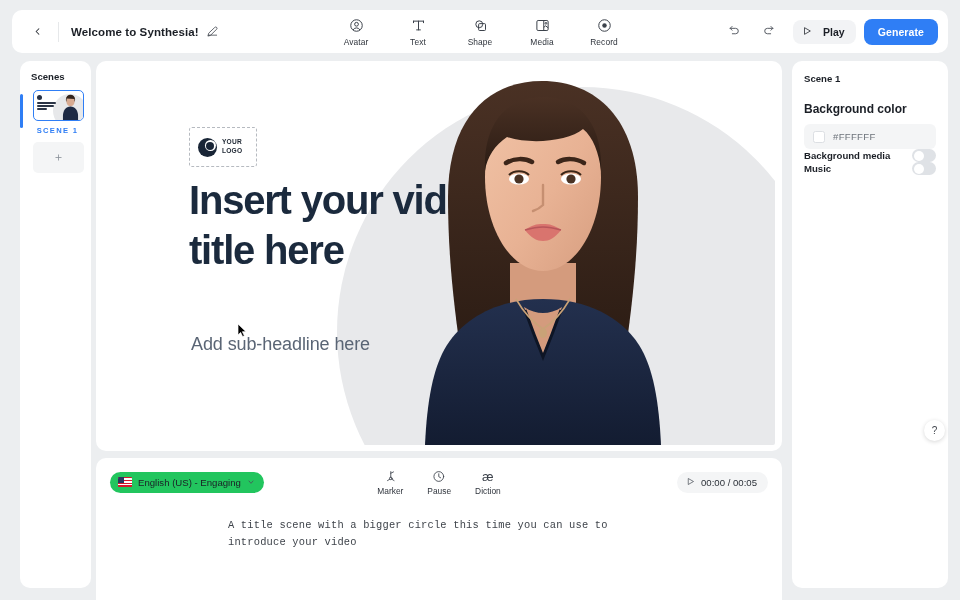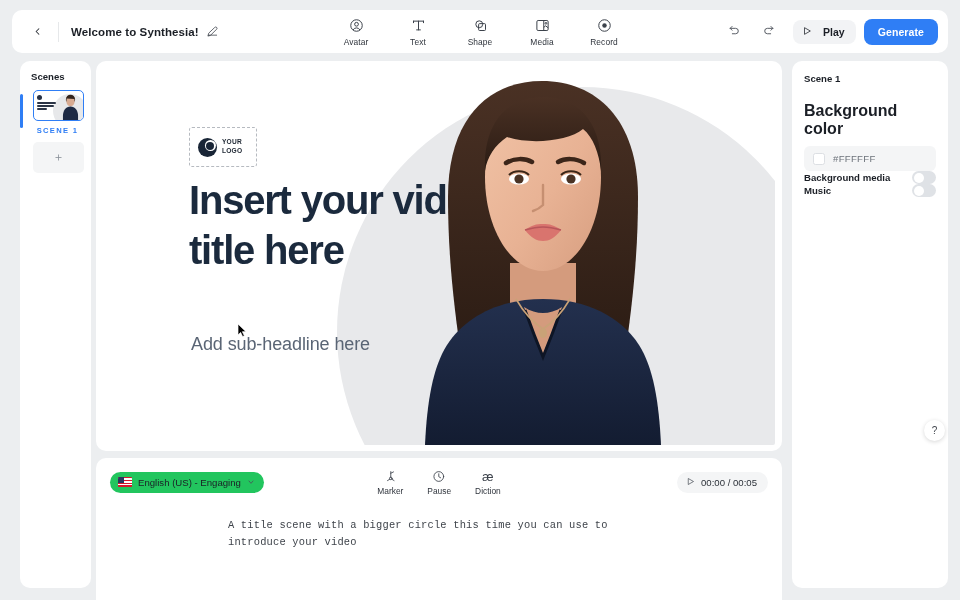--- a/index.html
+++ b/index.html
@@ -201,21 +201,21 @@
     width: 156px; height: 527px;
     background: #ffffff; border-radius: 10px;
     padding: 12px 12px 0 12px;
   }
   .rp-title { font-size: 9.6px; font-weight: 700; color: #1b1f26; margin-bottom: 9px; }
   .select {
     height: 25px; background: #f4f5f6; border-radius: 6px;
     display: flex; align-items: center; justify-content: space-between;
     padding: 0 9px; font-size: 9.6px; color: #2b3038; cursor: pointer;
   }
-  .rp-label { font-size: 16px; font-weight: 700; color: #1b1f26; margin: 18px 0 8px; }
+  .rp-label { font-size: 12px; font-weight: 700; color: #1b1f26; margin: 18px 0 8px; }
   .color-field {
     height: 25px; background: #f4f5f6; border-radius: 6px;
     display: flex; align-items: center; gap: 8px; padding: 0 9px; cursor: pointer;
   }
   .swatch { width: 12px; height: 12px; background: #ffffff; border: 1px solid #dcdfe3; border-radius: 2.5px; }
   .color-val { font-size: 9.6px; color: #6d737b; letter-spacing: .3px; }
   .toggle-row {
     display: flex; align-items: center; justify-content: space-between;
   }
   .toggle-row .tl { font-size: 9.6px; font-weight: 700; color: #1b1f26; }

